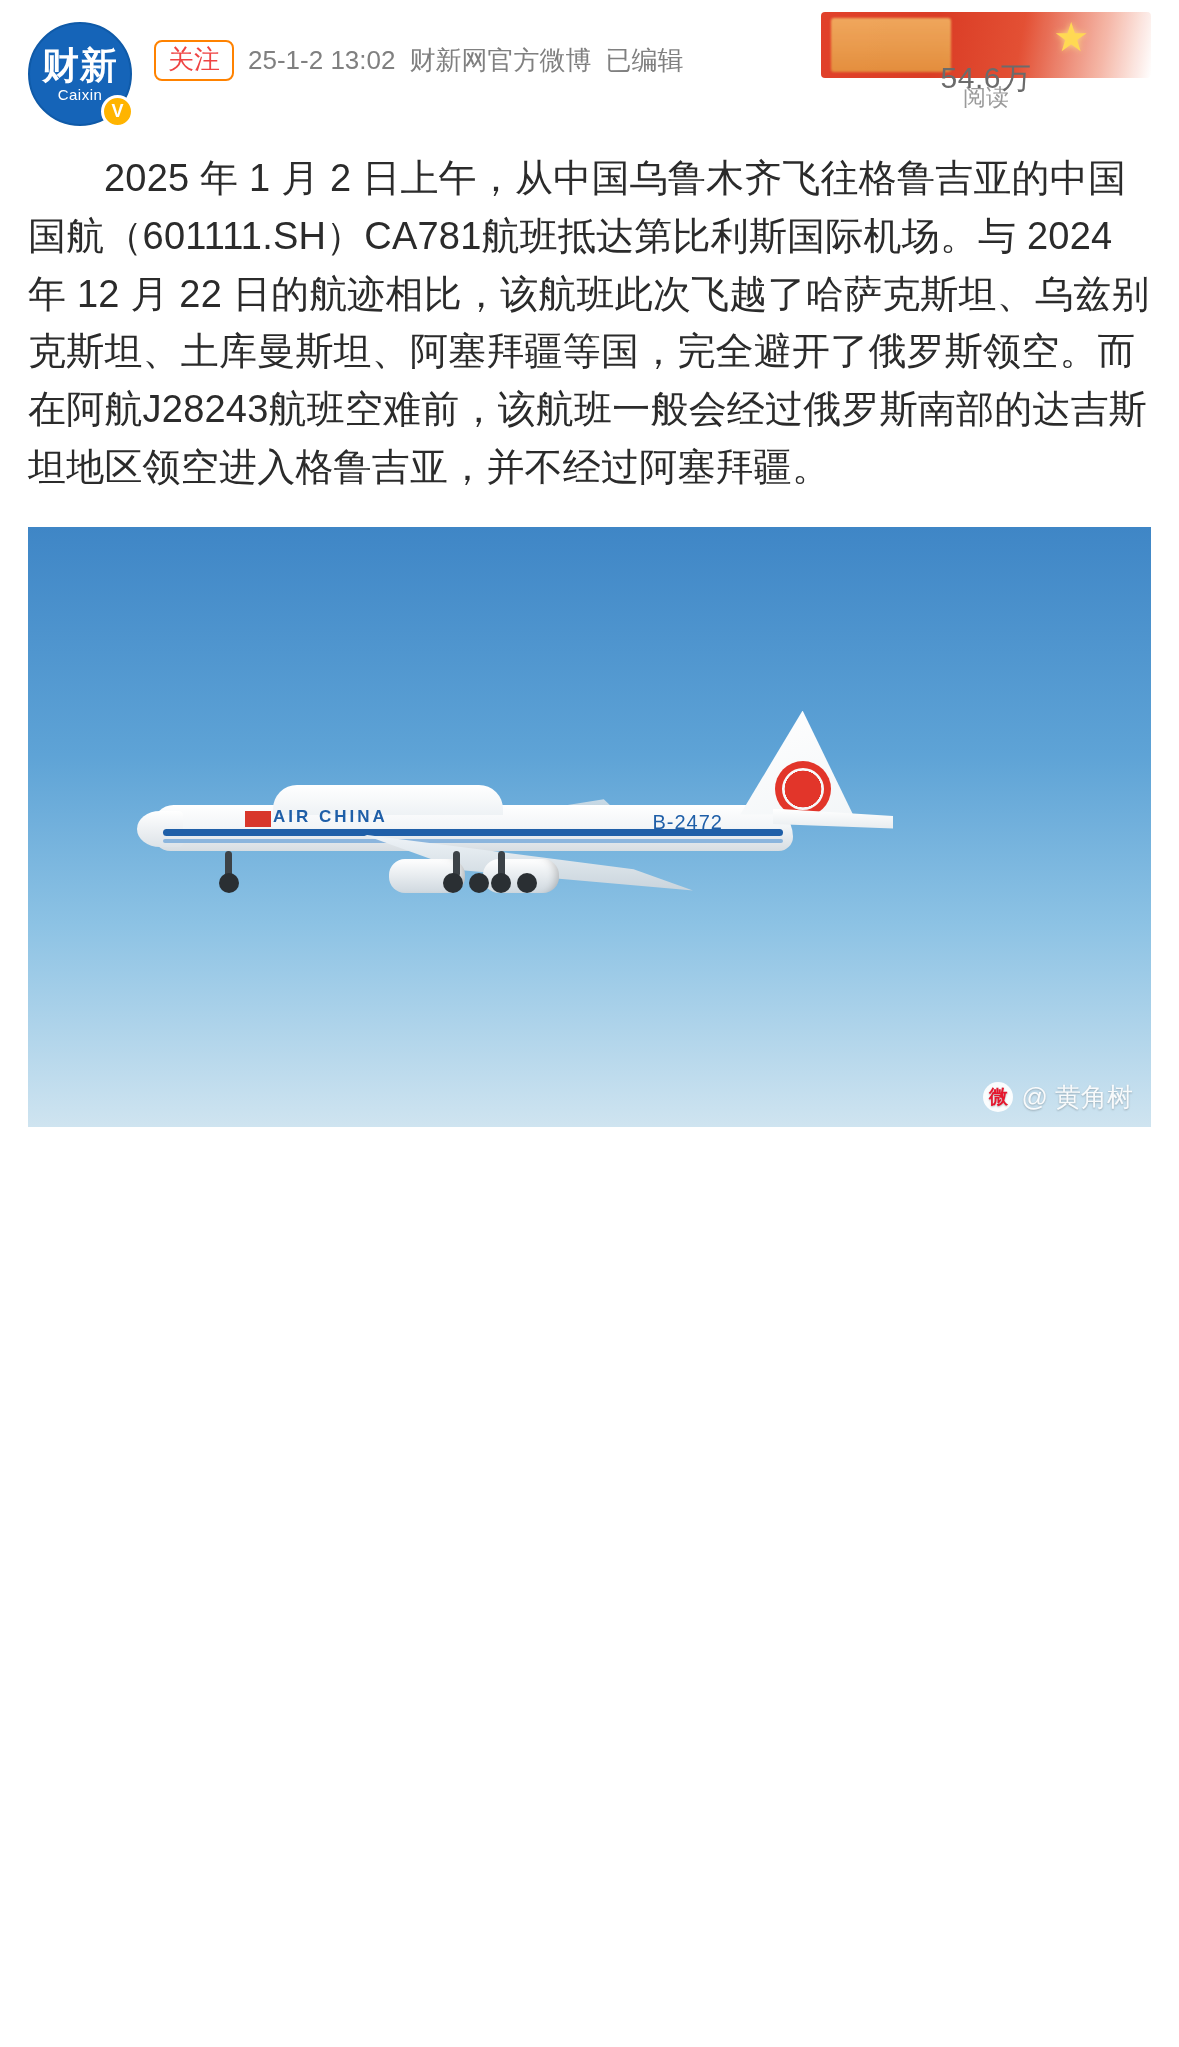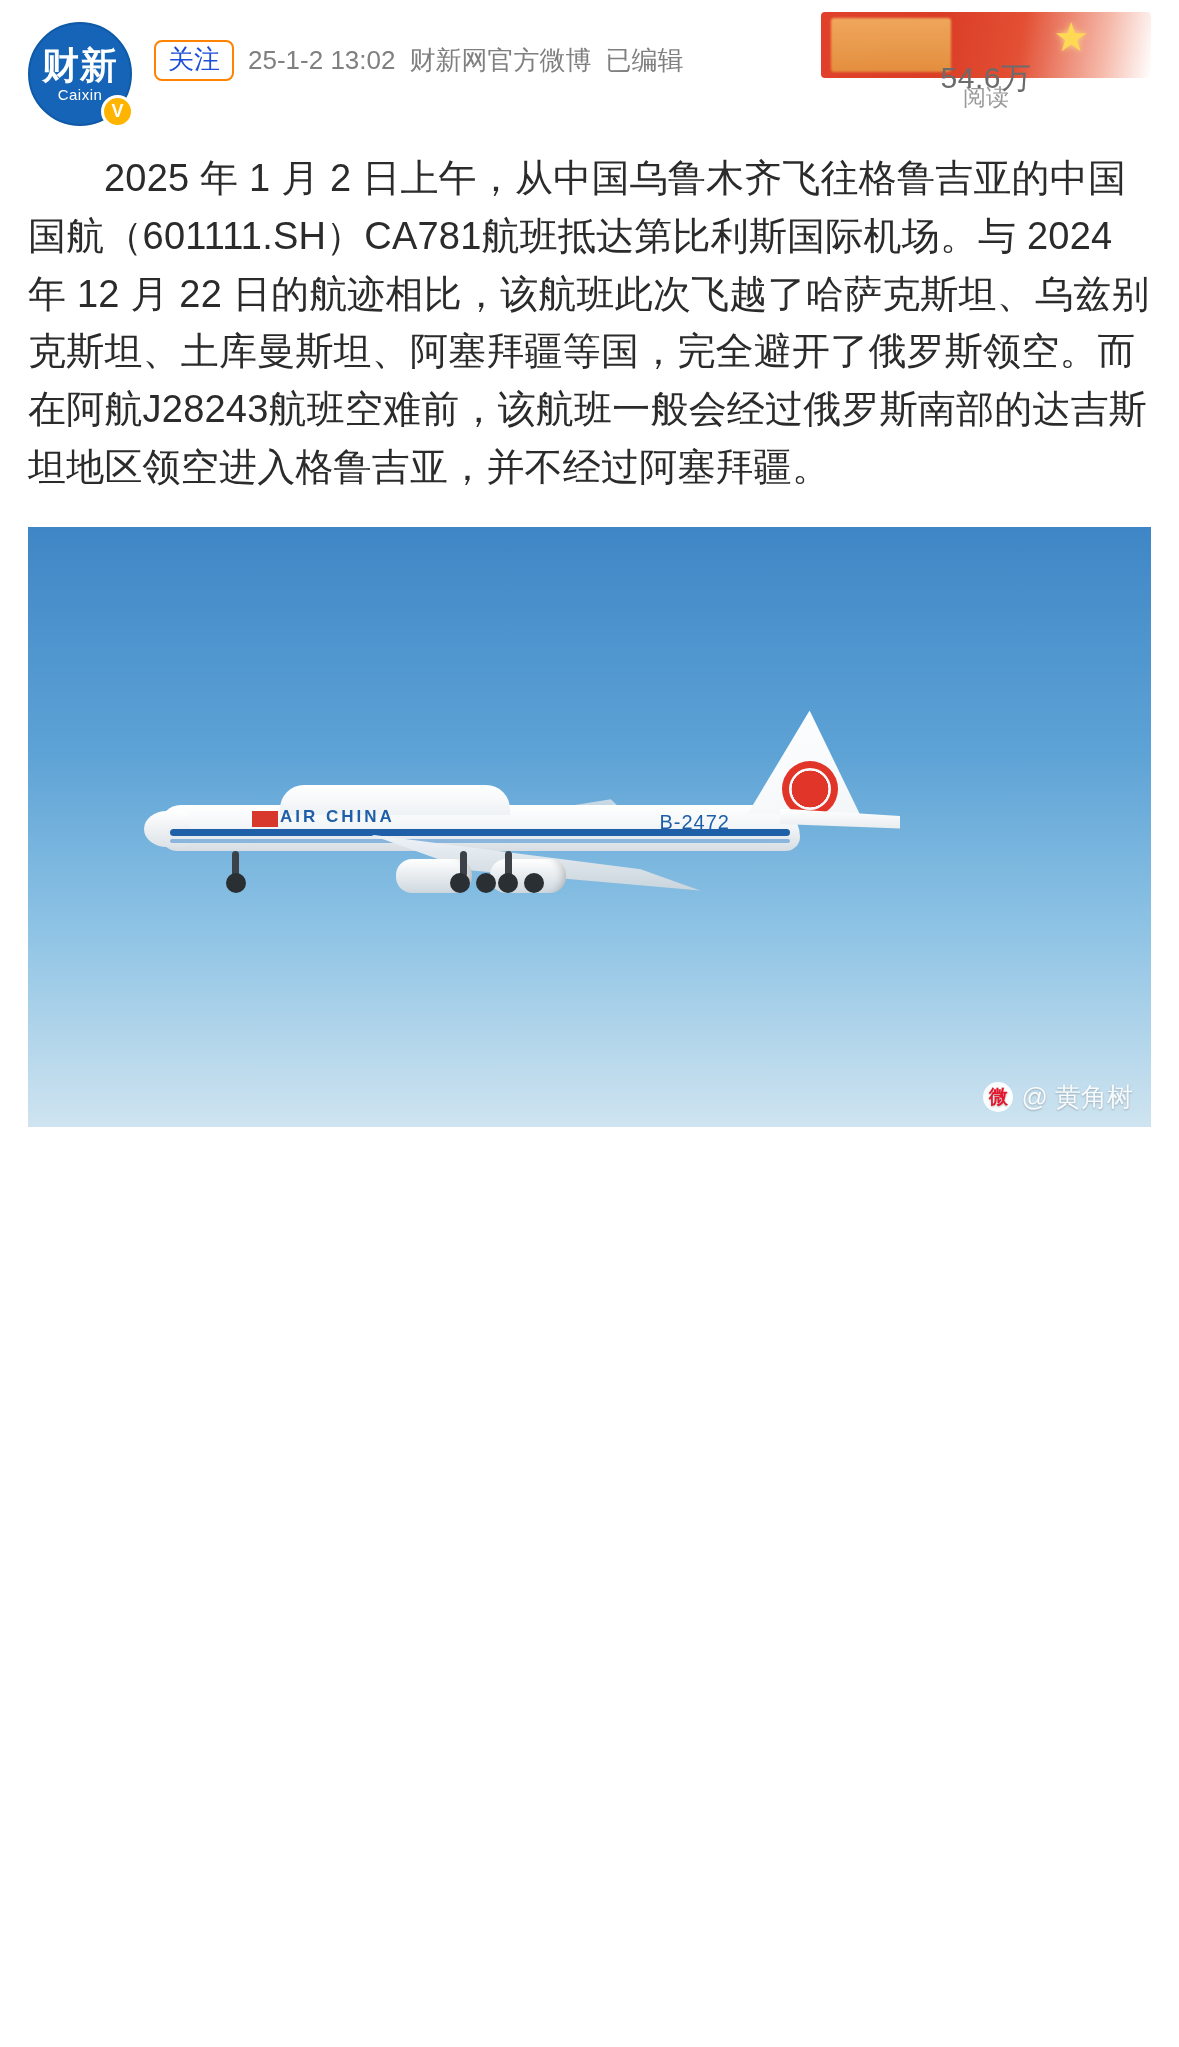--- a/index.html
+++ b/index.html
@@ -130,21 +130,21 @@
     display: flex;
     align-items: center;
     gap: 14px;
     margin-top: 14px;
     font-size: 26px;
     color: #808080;
     white-space: nowrap;
   }
   .follow-btn {
     border: 2px solid #ff8200;
-    color: #1d4ed8;
+    color: #ef4444;
     border-radius: 8px;
     padding: 3px 12px 5px 12px;
     font-size: 26px;
     line-height: 1.1;
     background: #fff;
   }
 
   
   .read-block {
     position: absolute;
@@ -227,21 +227,21 @@
   .photo-wrap {
     margin: 8px 28px 0 28px;
     width: 1123px;
     height: 600px;
     position: relative;
     overflow: hidden;
     background: linear-gradient(180deg, #3f86c6 0%, #5ea3d6 38%, #8cc2e4 66%, #cfe4f0 100%);
   }
   .plane {
     position: absolute;
-    left: 132px;
+    left: 125px;
     top: 228px;
     width: 740px;
     height: 150px;
   }
   
   .fuselage {
     position: absolute;
     left: 0; top: 50px;
     width: 640px; height: 46px;
     background: linear-gradient(180deg,#ffffff 0%, #f2f5f7 48%, #d7dde2 100%);

